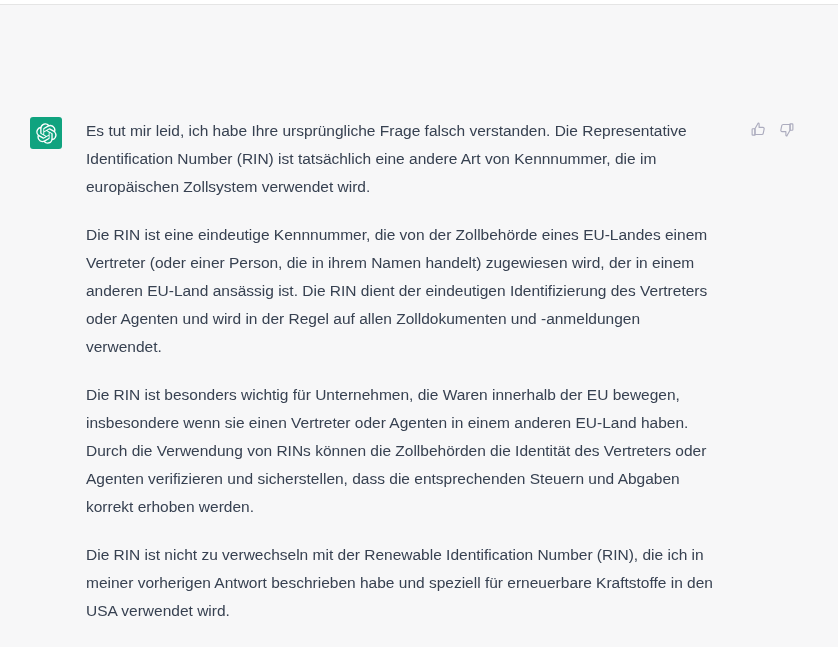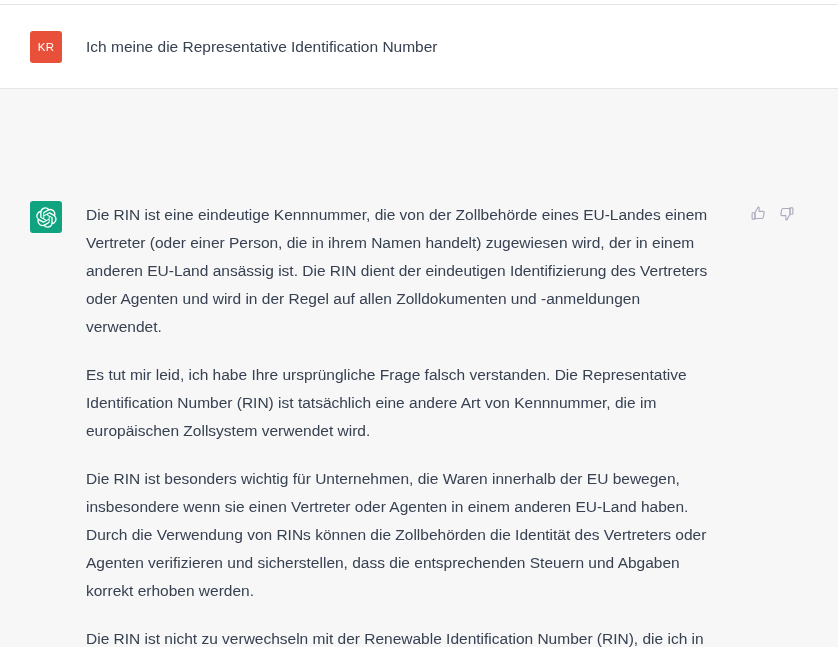--- a/index.html
+++ b/index.html
@@ -164,43 +164,33 @@
     stroke-linejoin: round;
   }
 </style>
 </head>
 <body>
 
 <div class="chat-thread">
 
   <div class="top-rule"></div>
 
-  <div class="message message-user">
-    <div class="avatar-col">
-      <div class="avatar avatar-user">
-        <span>KR</span>
-      </div>
-    </div>
-    <div class="body-col">
-      <div class="user-text">Ich meine die Representative Identification Number</div>
-    </div>
-  </div>
 
   <div class="message message-assistant">
     <div class="avatar-col">
       <div class="avatar avatar-assistant">
         <svg viewBox="0 0 41 41" aria-hidden="true">
           <path fill="#ffffff" d="M37.532 16.87a9.963 9.963 0 0 0-.856-8.184 10.078 10.078 0 0 0-10.855-4.835A9.965 9.965 0 0 0 18.306.5a10.079 10.079 0 0 0-9.614 6.977 9.967 9.967 0 0 0-6.664 4.834 10.08 10.08 0 0 0 1.24 11.817 9.965 9.965 0 0 0 .856 8.185 10.079 10.079 0 0 0 10.855 4.835 9.965 9.965 0 0 0 7.516 3.35 10.078 10.078 0 0 0 9.617-6.981 9.967 9.967 0 0 0 6.663-4.834 10.079 10.079 0 0 0-1.243-11.813ZM22.498 37.886a7.474 7.474 0 0 1-4.799-1.735c.061-.033.168-.091.237-.134l7.964-4.6a1.294 1.294 0 0 0 .655-1.134V19.054l3.366 1.944a.12.12 0 0 1 .066.092v9.299a7.505 7.505 0 0 1-7.49 7.497ZM6.392 31.006a7.471 7.471 0 0 1-.894-5.023c.06.036.162.099.237.141l7.964 4.6a1.297 1.297 0 0 0 1.308 0l9.724-5.614v3.888a.12.12 0 0 1-.048.103l-8.051 4.649a7.504 7.504 0 0 1-10.24-2.744ZM4.297 13.62A7.469 7.469 0 0 1 8.2 10.333c0 .068-.004.19-.004.274v9.201a1.294 1.294 0 0 0 .654 1.132l9.723 5.614-3.366 1.944a.12.12 0 0 1-.114.01L7.04 23.856a7.504 7.504 0 0 1-2.743-10.237Zm27.658 6.437-9.724-5.615 3.367-1.943a.121.121 0 0 1 .113-.01l8.052 4.648a7.498 7.498 0 0 1-1.158 13.528v-9.476a1.293 1.293 0 0 0-.65-1.132Zm3.35-5.043c-.059-.037-.162-.099-.236-.141l-7.965-4.6a1.298 1.298 0 0 0-1.308 0l-9.723 5.614v-3.888a.12.12 0 0 1 .048-.103l8.05-4.645a7.497 7.497 0 0 1 11.135 7.763Zm-21.063 6.929-3.367-1.944a.12.12 0 0 1-.065-.092v-9.299a7.497 7.497 0 0 1 12.293-5.756 6.94 6.94 0 0 0-.236.134l-7.965 4.6a1.294 1.294 0 0 0-.654 1.132l-.006 11.225Zm1.829-3.943 4.33-2.501 4.332 2.5v5.002l-4.331 2.5-4.331-2.5V18Z"></path>
         </svg>
       </div>
     </div>
 
     <div class="body-col">
+      <p class="assistant-paragraph">Es tut mir leid, ich habe Ihre ursprüngliche Frage falsch verstanden. Die Representative Identification Number (RIN) ist tatsächlich eine andere Art von Kennnummer, die im europäischen Zollsystem verwendet wird.</p>
       <p class="assistant-paragraph">Die RIN ist eine eindeutige Kennnummer, die von der Zollbehörde eines EU-Landes einem Vertreter (oder einer Person, die in ihrem Namen handelt) zugewiesen wird, der in einem anderen EU-Land ansässig ist. Die RIN dient der eindeutigen Identifizierung des Vertreters oder Agenten und wird in der Regel auf allen Zolldokumenten und -anmeldungen verwendet.</p>
-      <p class="assistant-paragraph">Es tut mir leid, ich habe Ihre ursprüngliche Frage falsch verstanden. Die Representative Identification Number (RIN) ist tatsächlich eine andere Art von Kennnummer, die im europäischen Zollsystem verwendet wird.</p>
       <p class="assistant-paragraph">Die RIN ist besonders wichtig für Unternehmen, die Waren innerhalb der EU bewegen, insbesondere wenn sie einen Vertreter oder Agenten in einem anderen EU-Land haben. Durch die Verwendung von RINs können die Zollbehörden die Identität des Vertreters oder Agenten verifizieren und sicherstellen, dass die entsprechenden Steuern und Abgaben korrekt erhoben werden.</p>
       <p class="assistant-paragraph">Die RIN ist nicht zu verwechseln mit der Renewable Identification Number (RIN), die ich in meiner vorherigen Antwort beschrieben habe und speziell für erneuerbare Kraftstoffe in den USA verwendet wird.</p>
     </div>
 
     <div class="feedback-actions">
       <button class="feedback-btn">
         <svg viewBox="0 0 24 24">
           <path d="M7 11v9H4a1 1 0 0 1-1-1v-7a1 1 0 0 1 1-1h3Z"></path>
           <path d="M7 11l4.2-7.6a.9.9 0 0 1 1.67.45V9h5.35a1.8 1.8 0 0 1 1.76 2.2l-1.3 6.2A2 2 0 0 1 16.72 19H7v-8Z"></path>
         </svg>

